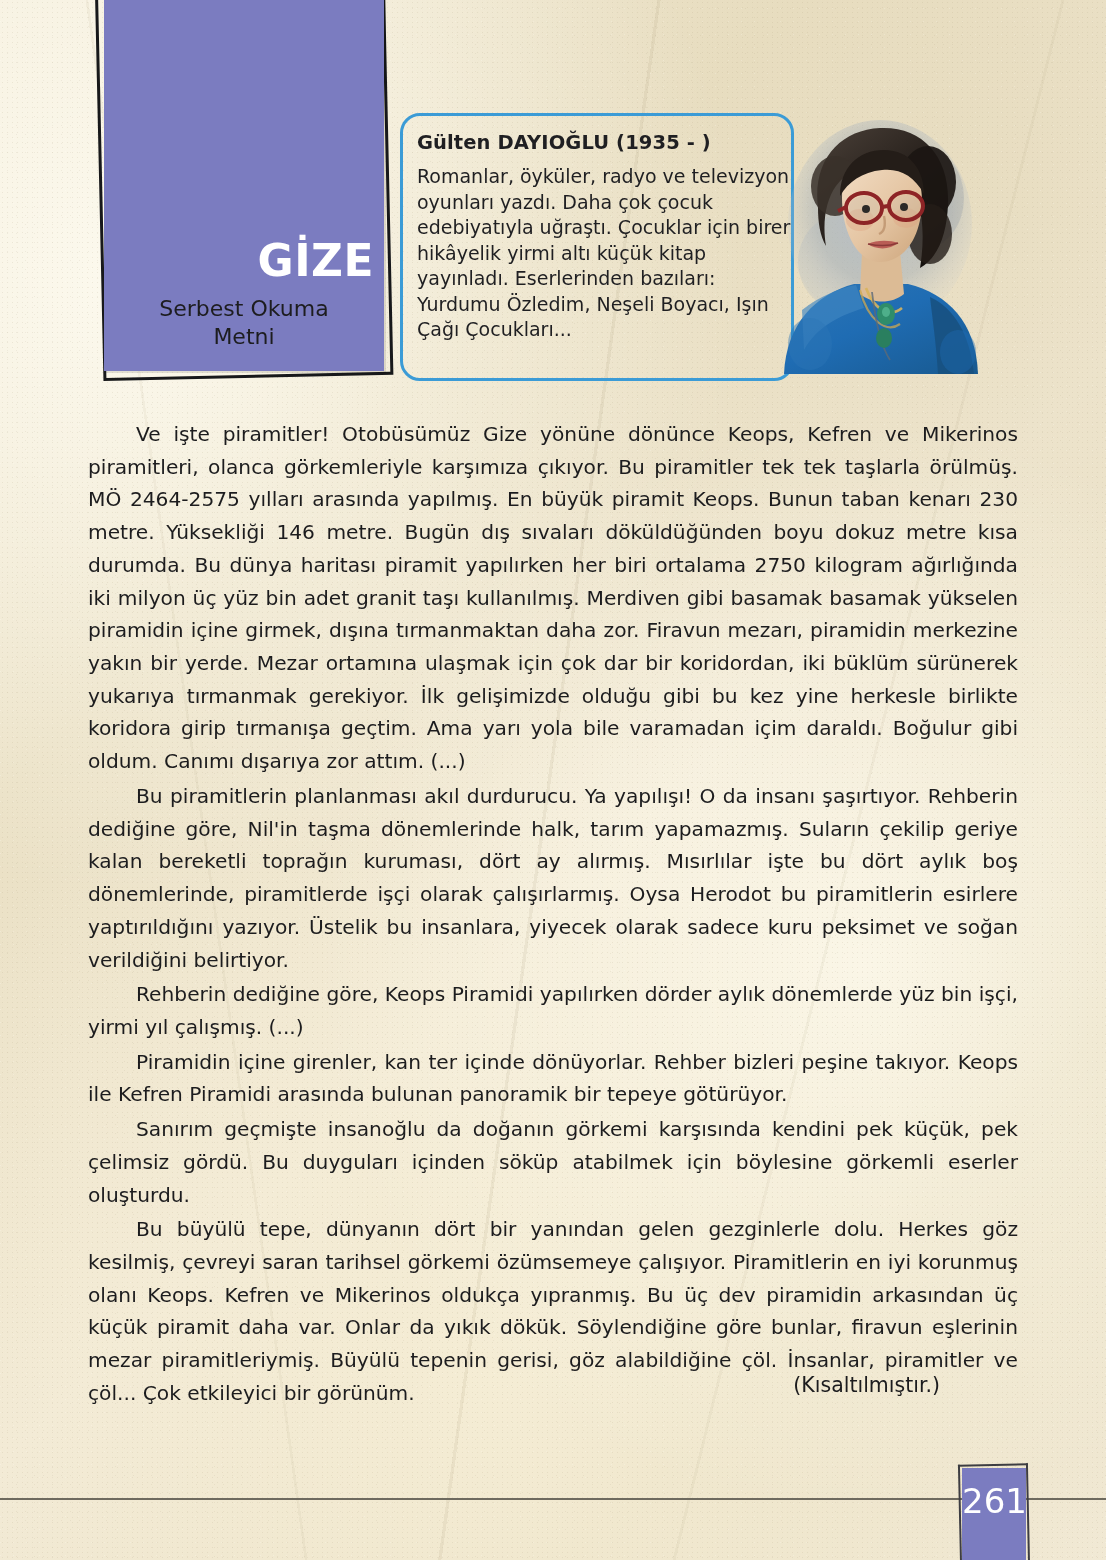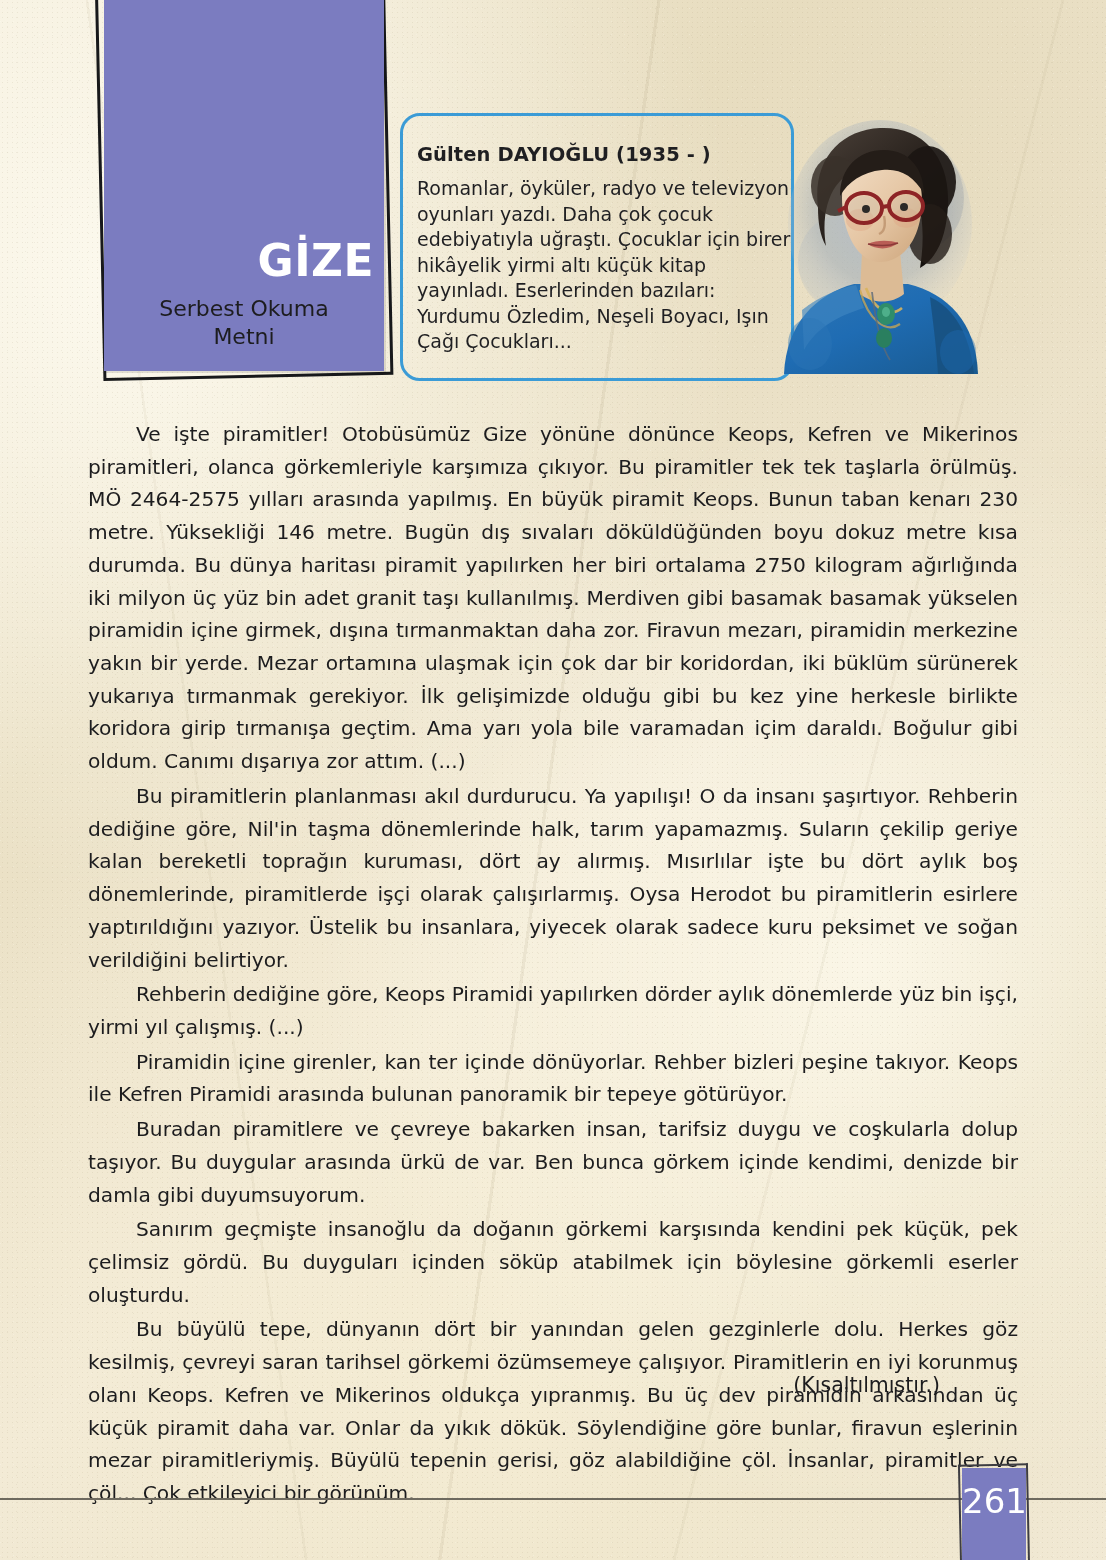--- a/index.html
+++ b/index.html
@@ -114,21 +114,20 @@
     z-index: 4;
   }
   .bio-text {
     position: absolute;
     left: 417px;
     top: 130px;
     width: 382px;
     z-index: 6;
     font-family: "DejaVu Sans", sans-serif;
     color: #1f1f22;
-    margin-top: 12px;
   }
   .bio-name {
     font-weight: bold;
     font-size: 19.5px;
     line-height: 1.35;
     margin-bottom: 8px;
     letter-spacing: 0.1px;
   }
   .bio-body {
     font-size: 19px;
@@ -320,21 +319,20 @@
       <ellipse cx="104" cy="226" rx="8" ry="10" fill="#2a7f5f"></ellipse>
       <ellipse cx="106" cy="200" rx="4" ry="5" fill="#56b892" opacity="0.8"></ellipse>
     </svg>
   </div>
 
   <div class="article">
     <p>Ve işte piramitler! Otobüsümüz Gize yönüne dönünce Keops, Kefren ve Mikerinos piramitleri, olanca görkemleriyle karşımıza çıkıyor. Bu piramitler tek tek taşlarla örülmüş. MÖ 2464-2575 yılları arasında yapılmış. En büyük piramit Keops. Bunun taban kenarı 230 metre. Yüksekliği 146 metre. Bugün dış sıvaları döküldüğünden boyu dokuz metre kısa durumda. Bu dünya haritası piramit yapılırken her biri ortalama 2750 kilogram ağırlığında iki milyon üç yüz bin adet granit taşı kullanılmış. Merdiven gibi basamak basamak yükselen piramidin içine girmek, dışına tırmanmaktan daha zor. Firavun mezarı, piramidin merkezine yakın bir yerde. Mezar ortamına ulaşmak için çok dar bir koridordan, iki büklüm sürünerek yukarıya tırmanmak gerekiyor. İlk gelişimizde olduğu gibi bu kez yine herkesle birlikte koridora girip tırmanışa geçtim. Ama yarı yola bile varamadan içim daraldı. Boğulur gibi oldum. Canımı dışarıya zor attım. (...)</p>
     <p>Bu piramitlerin planlanması akıl durdurucu. Ya yapılışı! O da insanı şaşırtıyor. Rehberin dediğine göre, Nil'in taşma dönemlerinde halk, tarım yapamazmış. Suların çekilip geriye kalan bereketli toprağın kuruması, dört ay alırmış. Mısırlılar işte bu dört aylık boş dönemlerinde, piramitlerde işçi olarak çalışırlarmış. Oysa Herodot bu piramitlerin esirlere yaptırıldığını yazıyor. Üstelik bu insanlara, yiyecek olarak sadece kuru peksimet ve soğan verildiğini belirtiyor.</p>
     <p>Rehberin dediğine göre, Keops Piramidi yapılırken dörder aylık dönemlerde yüz bin işçi, yirmi yıl çalışmış. (...)</p>
     <p>Piramidin içine girenler, kan ter içinde dönüyorlar. Rehber bizleri peşine takıyor. Keops ile Kefren Piramidi arasında bulunan panoramik bir tepeye götürüyor.</p>
-    <p>Buradan piramitlere ve çevreye bakarken insan, tarifsiz duygu ve coşkularla dolup taşıyor. Bu duygular arasında ürkü de var. Ben bunca görkem içinde kendimi, denizde bir damla gibi duyumsuyorum.</p>
     <p>Sanırım geçmişte insanoğlu da doğanın görkemi karşısında kendini pek küçük, pek çelimsiz gördü. Bu duyguları içinden söküp atabilmek için böylesine görkemli eserler oluşturdu.</p>
     <p>Bu büyülü tepe, dünyanın dört bir yanından gelen gezginlerle dolu. Herkes göz kesilmiş, çevreyi saran tarihsel görkemi özümsemeye çalışıyor. Piramitlerin en iyi korunmuş olanı Keops. Kefren ve Mikerinos oldukça yıpranmış. Bu üç dev piramidin arkasından üç küçük piramit daha var. Onlar da yıkık dökük. Söylendiğine göre bunlar, firavun eşlerinin mezar piramitleriymiş. Büyülü tepenin gerisi, göz alabildiğine çöl. İnsanlar, piramitler ve çöl... Çok etkileyici bir görünüm.</p>
   </div>
 
   <div class="attribution">
     <div class="attr-note">(Kısaltılmıştır.)</div>
   </div>
 
   <div class="footer-rule"></div>
   <div class="page-num-frame"></div>

